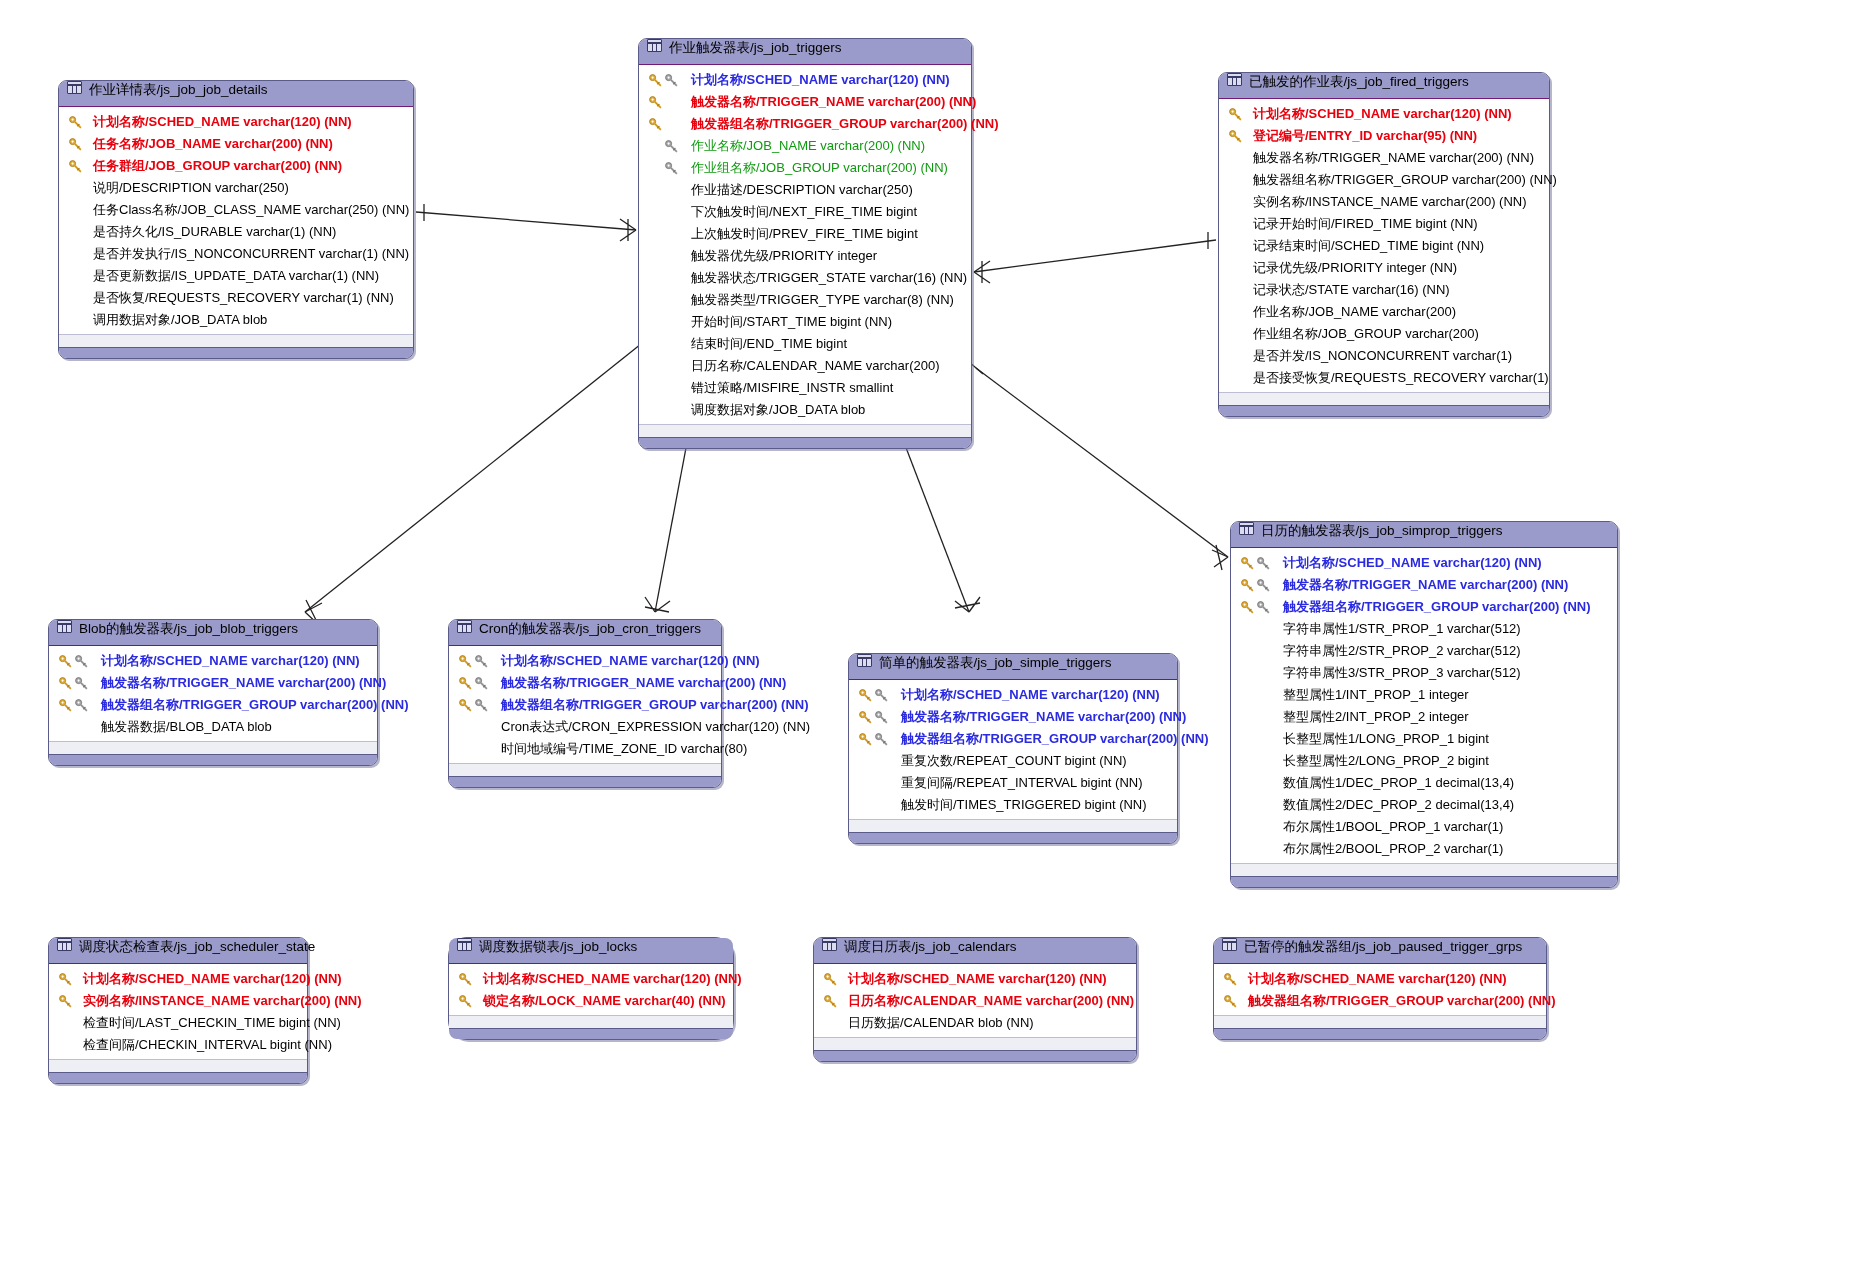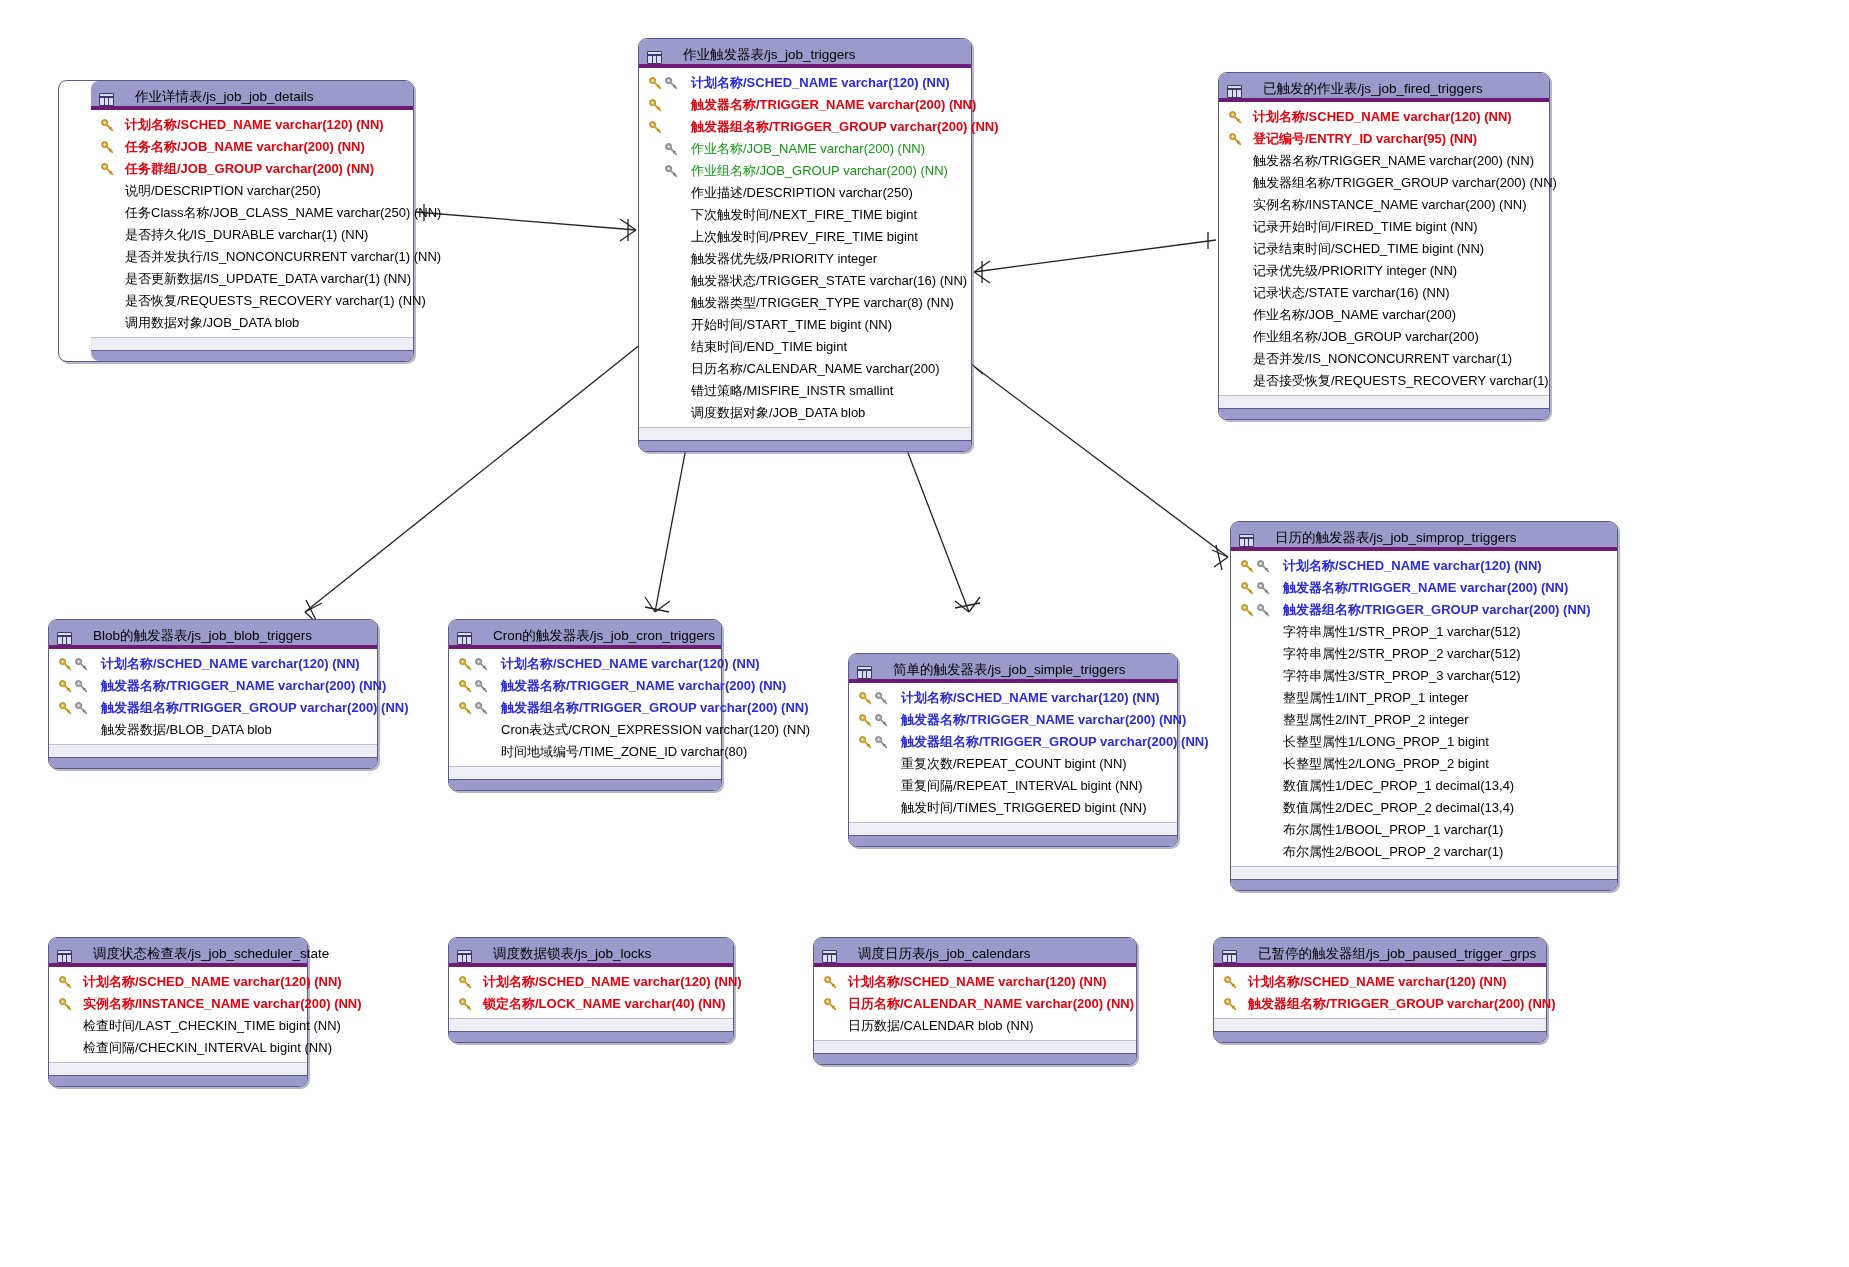--- a/index.html
+++ b/index.html
@@ -13,26 +13,26 @@
   .entity{
     position:absolute;
     background:#ffffff;
     border:1px solid #5b5b8a;
     border-radius:9px;
     box-shadow:2px 2px 0 rgba(120,120,160,0.55);
     box-sizing:border-box;
   }
   .ent-header{
     background:#9a9acb;
-    border-bottom:4px solid #701a75;
+    border-bottom:1px solid #701a75;
     border-radius:8px 8px 0 0;
     height:25px;
-    display:flex;align-items:flex-end;
+    display:flex;align-items:flex-start;
     padding:0 8px;
-    gap:21px;
+    gap:7px;
     white-space:nowrap;
   }
   .ent-title{
     font-size:13.5px;color:#000;letter-spacing:0px;
   }
   .tbl-icon{
     width:13px;height:11px;flex:0 0 auto;display:block;
     border:1px solid #3a3a66;background:#dcdcf0;
     position:relative;border-radius:1px;
   }
@@ -110,21 +110,21 @@
       <g>
         <line x1="976" y1="368" x2="1228" y2="557"></line>
         <path d="M1228,557 L1212,550 M1228,557 L1214,567 M1216,545 L1222,570"></path>
         <path d="M968,361 L983,374"></path>
       </g>
 
     </g>
   </svg>
 
   <div id="entities">
-      <div class="entity" style="left: 58px; top: 80px; width: 356px; padding-left: 32px;">
+      <div class="entity" style="left: 58px; top: 80px; width: 356px;">
     <div class="ent-header">
       <span class="tbl-icon"></span>
       <span class="ent-title">作业详情表/js_job_job_details</span>
     </div>
     <div class="ent-body">
           <div class="attr">
             <span class="keycell narrow">
               <span class="key">
                 <svg viewBox="0 0 13 13" aria-hidden="true">
                   <circle cx="3.6" cy="3.6" r="3.0" fill="#e0ad3c" stroke="#a97d17" stroke-width="0.9"></circle>
@@ -835,21 +835,21 @@
             <span class="attr-text c-black">检查时间/LAST_CHECKIN_TIME bigint (NN)</span>
           </div>
           <div class="attr">
             <span class="keycell narrow"></span>
             <span class="attr-text c-black">检查间隔/CHECKIN_INTERVAL bigint (NN)</span>
           </div>
         </div>
     <div class="ent-footer blank"></div>
     <div class="foot2"></div>
   </div>
-      <div class="entity" style="left: 448px; top: 937px; width: 286px;">
+      <div class="entity" style="left: 448px; top: 937px; width: 286px; border-radius: 19px;">
     <div class="ent-header">
       <span class="tbl-icon"></span>
       <span class="ent-title">调度数据锁表/js_job_locks</span>
     </div>
     <div class="ent-body">
           <div class="attr">
             <span class="keycell narrow">
               <span class="key">
                 <svg viewBox="0 0 13 13" aria-hidden="true">
                   <circle cx="3.6" cy="3.6" r="3.0" fill="#e0ad3c" stroke="#a97d17" stroke-width="0.9"></circle>

